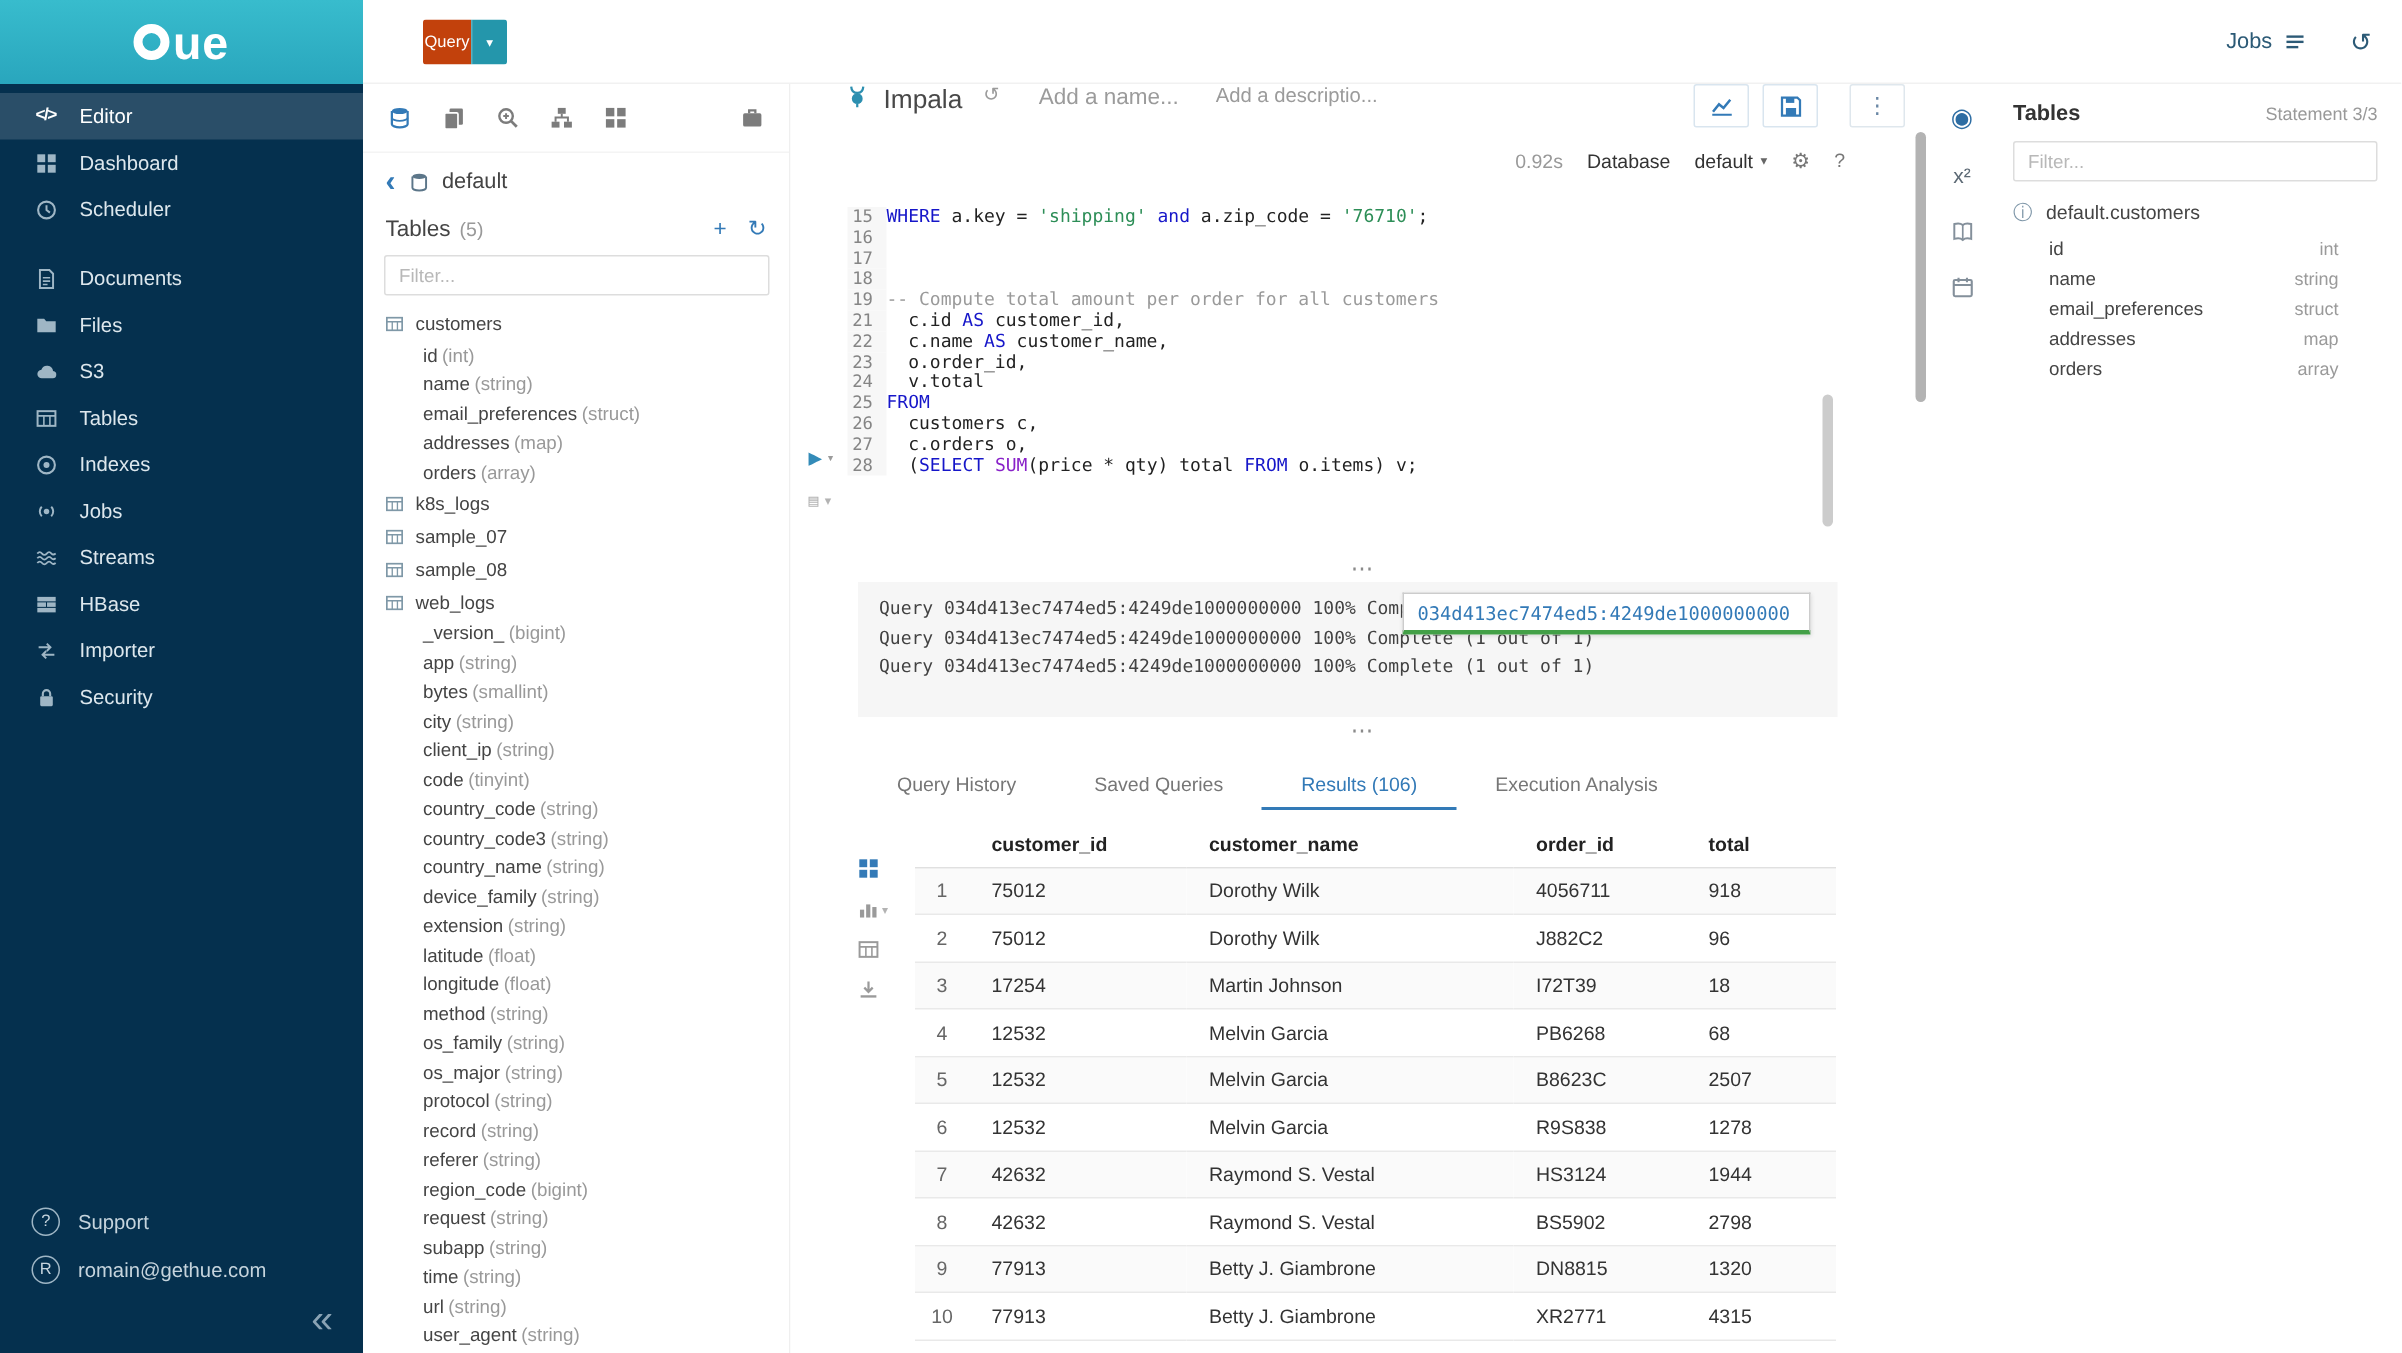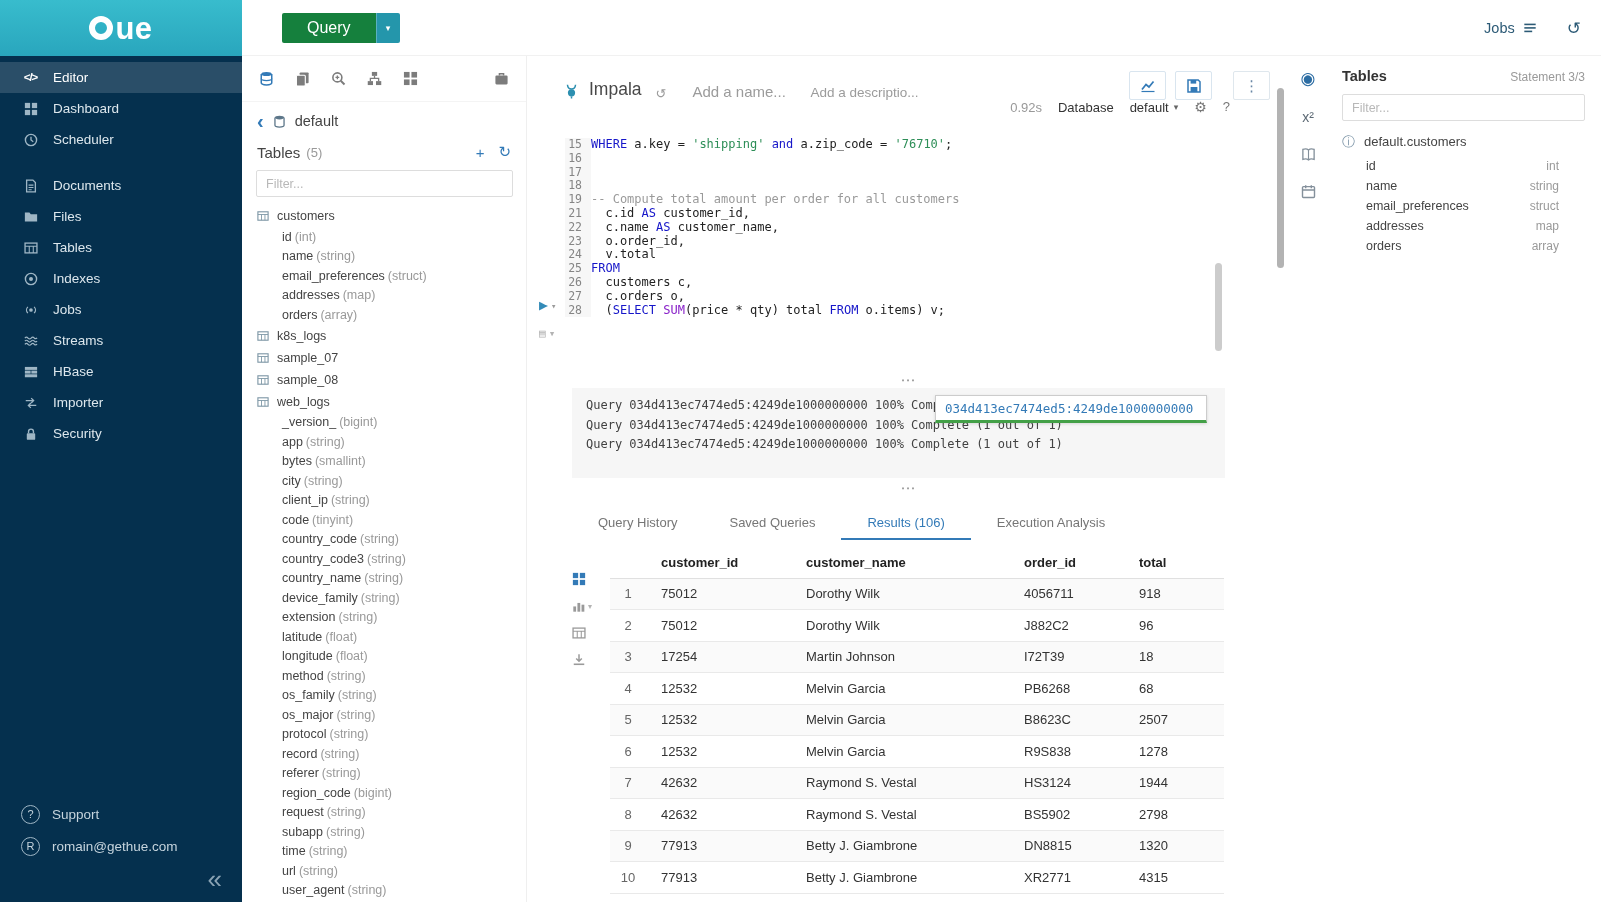--- a/index.html
+++ b/index.html
@@ -9,21 +9,21 @@
   .icon svg{display:block}
   input{font-family:"Liberation Sans",sans-serif}
 
   
   .topbar{position:absolute;top:0;left:0;width:1601px;height:56px;display:flex;background:#fff;border-bottom:1px solid #f1f1f1}
   .logo-block{width:242px;height:56px;background:linear-gradient(180deg,#38bccd,#29a6bd);display:flex;align-items:center;justify-content:center;cursor:pointer}
   .logo-ring{width:24px;height:24px;border:6px solid #fff;border-radius:50%;display:inline-block}
   .logo-text{color:#fff;font-size:31px;font-weight:bold;line-height:1;margin-left:2px;letter-spacing:.5px}
   .topbar-rest{position:relative;flex:1;height:56px}
   .query-btn{position:absolute;left:40px;top:13px;height:30px;display:flex;border-radius:2px;overflow:hidden;cursor:pointer}
-  .query-btn .qmain{background:#15803d;color:#fff;font-size:16px;display:flex;align-items:center;padding:0 25px}
+  .query-btn .qmain{background:#c2410c;color:#fff;font-size:11px;display:flex;align-items:center;padding:0 1px}
   .query-btn .qcaret{background:#2496ab;color:#fff;width:24px;display:flex;align-items:center;justify-content:center;font-size:9px;border-left:1px solid rgba(255,255,255,.25)}
   .search-box{position:absolute;left:368px;top:13px;width:597px;height:31px;border:1px solid #dcdcdc;border-radius:2px;display:flex;align-items:center;padding:0 11px;gap:9px;background:#fff}
   .search-box .icon{color:#999;font-size:14px}
   .search-input{border:none;outline:none;flex:1;font-size:13.5px;color:#333;background:transparent}
   .search-input::placeholder{color:#9a9a9a}
   .topbar-right{position:absolute;right:20px;top:0;height:56px;display:flex;align-items:center;gap:30px;color:#2c5a76}
   .jobs-link{display:flex;align-items:center;gap:8px;font-size:14.5px;cursor:pointer}
   .jobs-link .icon{font-size:14px}
   .history-top{font-size:17px;cursor:pointer}
 
@@ -56,21 +56,21 @@
   .filter-input{margin:3px 14px 0;width:257px;height:27px;border:1px solid #ddd;border-radius:2px;padding:0 9px;font-size:12.5px;color:#333;outline:none}
   .filter-input::placeholder{color:#b8b8b8}
   .table-tree{padding:8px 0 0 15px;font-size:12.5px}
   .tree-table{height:22px;display:flex;align-items:center;gap:8px;color:#444;cursor:pointer}
   .tree-table .icon{color:#7f98a7;font-size:12px}
   .tree-col{height:19.5px;display:flex;align-items:center;padding-left:25px;color:#444;cursor:pointer;white-space:nowrap}
   .tree-col .ctype{color:#999;margin-left:3px}
 
   
   .main{position:absolute;top:56px;left:527px;width:763px;height:846px;background:#fff;overflow:hidden}
-  .editor-header{height:44px;display:flex;align-items:flex-end;padding:0 20px 0 36px}
+  .editor-header{height:44px;display:flex;align-items:flex-start;padding:0 20px 0 36px}
   .impala-icon{color:#2c8fb0;font-size:17px;margin-right:9px}
   .engine-label{font-size:17.5px;color:#484848}
   .eh-history{color:#9b9b9b;font-size:13px;margin-left:14px;cursor:pointer}
   .name-input{border:none;outline:none;font-size:15px;width:108px;margin-left:26px;color:#333}
   .name-input::placeholder{color:#9b9b9b}
   .desc-input{border:none;outline:none;font-size:13.5px;width:128px;margin-left:10px;color:#333}
   .desc-input::placeholder{color:#9b9b9b}
   .eh-buttons{margin-left:auto;display:flex;align-items:center;gap:9px}
   .hbtn{width:37px;height:29px;border:1px solid #d9e5ef;border-radius:2px;background:#fff;display:flex;align-items:center;justify-content:center;color:#337ab7;cursor:pointer}
   .hbtn.kebab{margin-left:12px;border-color:#dfe7ed;color:#6a87a5;font-size:15px}
@@ -202,20 +202,28 @@
         <span class="icon">
           <svg width="1em" height="1em" viewBox="0 0 16 16" fill="currentColor">
             <path d="M1 2.8h5.2l1.6 2H15v8.4H1z"></path>
           </svg>
         </span>
         <span class="nav-label">Files</span>
       </div>
       <div class="nav-item">
         <span class="icon">
           <svg width="1em" height="1em" viewBox="0 0 16 16" fill="currentColor">
+            <path d="M4.6 12.8a3.3 3.3 0 0 1-.5-6.6 4.6 4.6 0 0 1 8.9 1.1 2.7 2.7 0 0 1-.6 5.5z"></path>
+          </svg>
+        </span>
+        <span class="nav-label">S3</span>
+      </div>
+      <div class="nav-item">
+        <span class="icon">
+          <svg width="1em" height="1em" viewBox="0 0 16 16" fill="currentColor">
             <rect x="1.2" y="2.4" width="13.6" height="11.2" fill="none" stroke="currentColor" stroke-width="1.5"></rect>
             <path d="M1.2 6h13.6M6 6v7.6M10.6 6v7.6" stroke="currentColor" stroke-width="1.2"></path>
           </svg>
         </span>
         <span class="nav-label">Tables</span>
       </div>
       <div class="nav-item">
         <span class="icon">
           <svg width="1em" height="1em" viewBox="0 0 16 16" fill="currentColor">
             <circle cx="8" cy="8" r="6.4" fill="none" stroke="currentColor" stroke-width="1.6"></circle>

